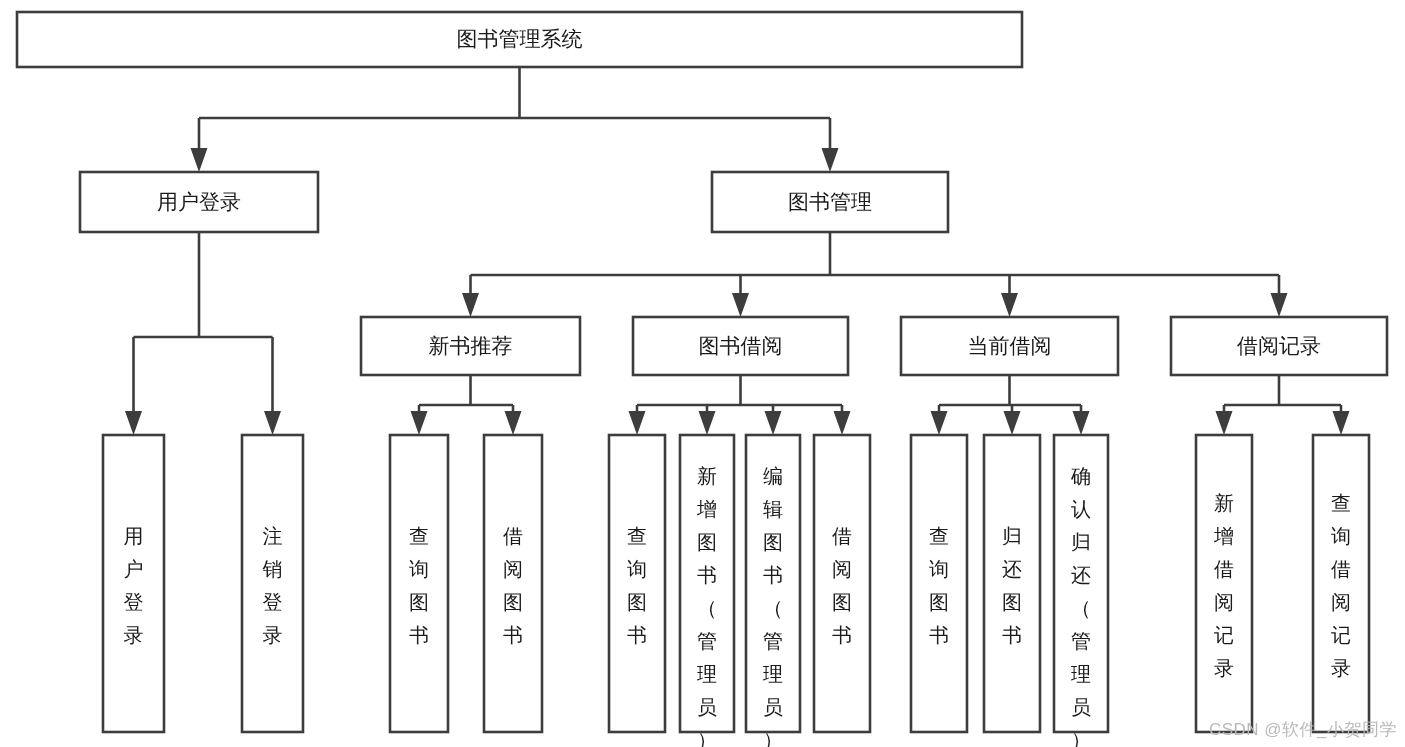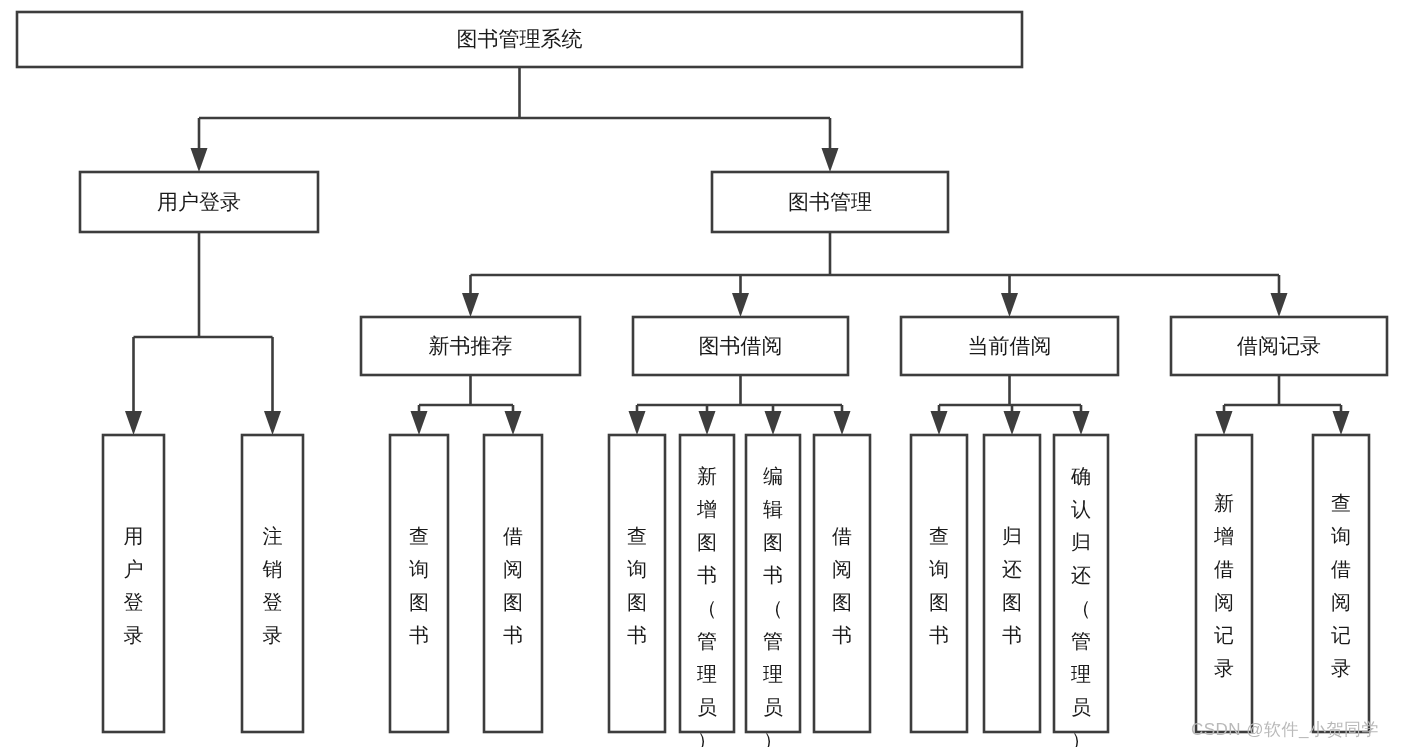--- a/index.html
+++ b/index.html
@@ -47,21 +47,21 @@
     dominant-baseline: middle;
   }
   .node-label-v {
     font-family: "Liberation Sans", "DejaVu Sans", sans-serif;
     font-size: 20px;
     fill: #1a1a1a;
     text-anchor: middle;
   }
   .watermark {
     position: absolute;
-    right: 26px;
+    right: 8px;
     bottom: 6px;
     font-family: "Liberation Sans", "DejaVu Sans", sans-serif;
     font-size: 17px;
     color: #b9b9b9;
     letter-spacing: 0.5px;
     white-space: nowrap;
     user-select: none;
   }
 </style>
 </head>

